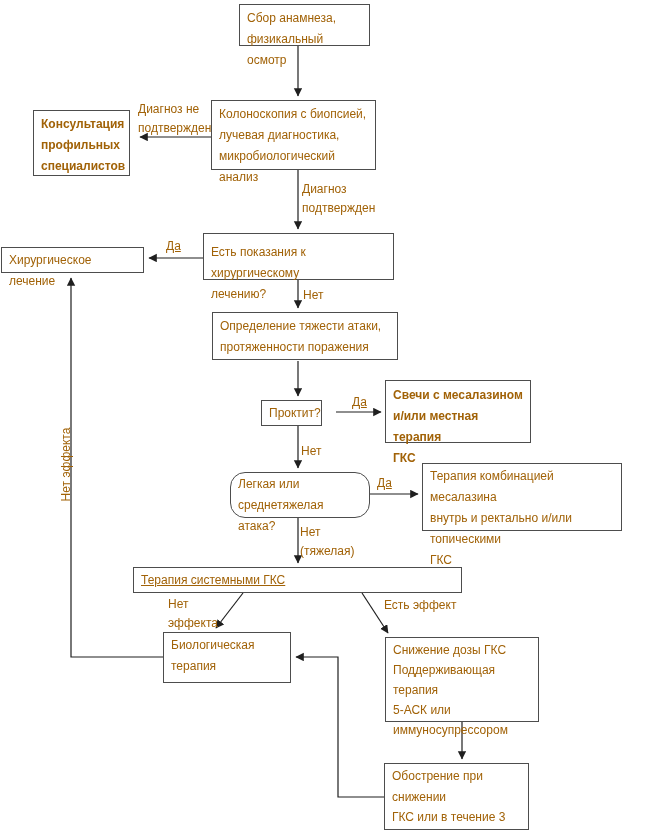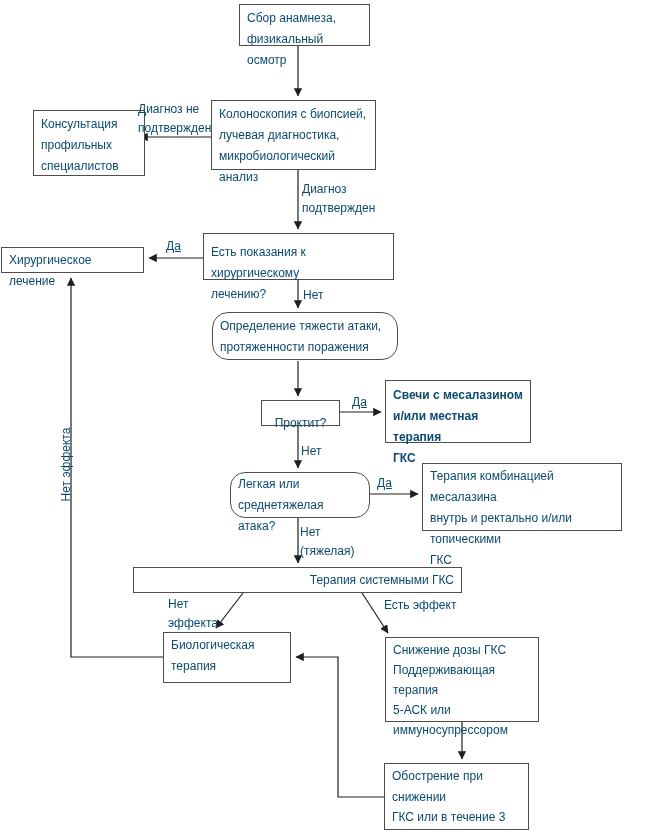--- a/index.html
+++ b/index.html
@@ -2,21 +2,21 @@
 <html><head>
 <meta charset="utf-8">
 <style>
   html, body { margin: 0; padding: 0; background: #ffffff; }
   #canvas {
     position: relative;
     width: 647px;
     height: 832px;
     background: #ffffff;
     font-family: "Liberation Sans", sans-serif;
-    color: #0c4a6e;
+    color: #a16207;
     overflow: hidden;
   }
   #arrows {
     position: absolute;
     left: 0; top: 0;
     width: 647px; height: 832px;
     pointer-events: none;
   }
   .node {
     position: absolute;
@@ -35,29 +35,29 @@
     line-height: 19px;
     white-space: pre-line;
     background: transparent;
     z-index: 3;
   }
   .underlined { text-decoration: underline; }
 
   
   #n-anamnesis      { left: 239px; top: 4px;   width: 131px; height: 42px; }
   #n-colonoscopy    { left: 211px; top: 100px; width: 165px; height: 70px; }
-  #n-consultation   { left: 33px;  top: 110px; width: 112px; height: 66px; }
+  #n-consultation   { left: 33px;  top: 110px; width: 97px; height: 66px; font-weight: bold; }
   #n-surgery-q      { left: 203px; top: 233px; width: 191px; height: 47px; padding-top: 8px; }
   #n-surgery        { left: 1px;   top: 247px; width: 143px; height: 26px; padding-top: 2px; }
-  #n-severity       { left: 212px; top: 312px; width: 186px; height: 48px; border-radius: 16px; }
-  #n-proctitis      { left: 261px; top: 400px; width: 79px;  height: 26px; padding-top: 12px; text-align: center; }
+  #n-severity       { left: 212px; top: 312px; width: 186px; height: 48px; }
+  #n-proctitis      { left: 261px; top: 400px; width: 61px;  height: 26px; padding-top: 2px; text-align: center; }
   #n-suppositories  { left: 385px; top: 380px; width: 146px; height: 63px; padding-top: 4px; font-weight: bold; }
   #n-mild-q         { left: 230px; top: 472px; width: 140px; height: 46px; padding-top: 1px; border-radius: 15px; }
   #n-combination    { left: 422px; top: 463px; width: 200px; height: 68px; padding-top: 2px; }
-  #n-systemic       { left: 133px; top: 567px; width: 329px; height: 26px; padding-top: 3px; text-align: right; line-height: 18px; }
+  #n-systemic       { left: 133px; top: 567px; width: 329px; height: 26px; padding-top: 3px; text-align: left; line-height: 18px; text-decoration: underline; }
   #n-biologic       { left: 163px; top: 632px; width: 128px; height: 51px; padding-top: 2px; }
   #n-taper          { left: 385px; top: 637px; width: 154px; height: 85px; padding-top: 2px; line-height: 20px; }
   #n-relapse        { left: 384px; top: 763px; width: 145px; height: 67px; padding-top: 2px; line-height: 20.5px; }
 
   
   #l-not-confirmed  { left: 138px; top: 100px; width: 70px; }
   #l-confirmed      { left: 302px; top: 180px; }
   #l-yes-surgery    { left: 166px; top: 237px; }
   #l-no-surgery     { left: 303px; top: 286px; }
   #l-yes-proctitis  { left: 352px; top: 393px; }

